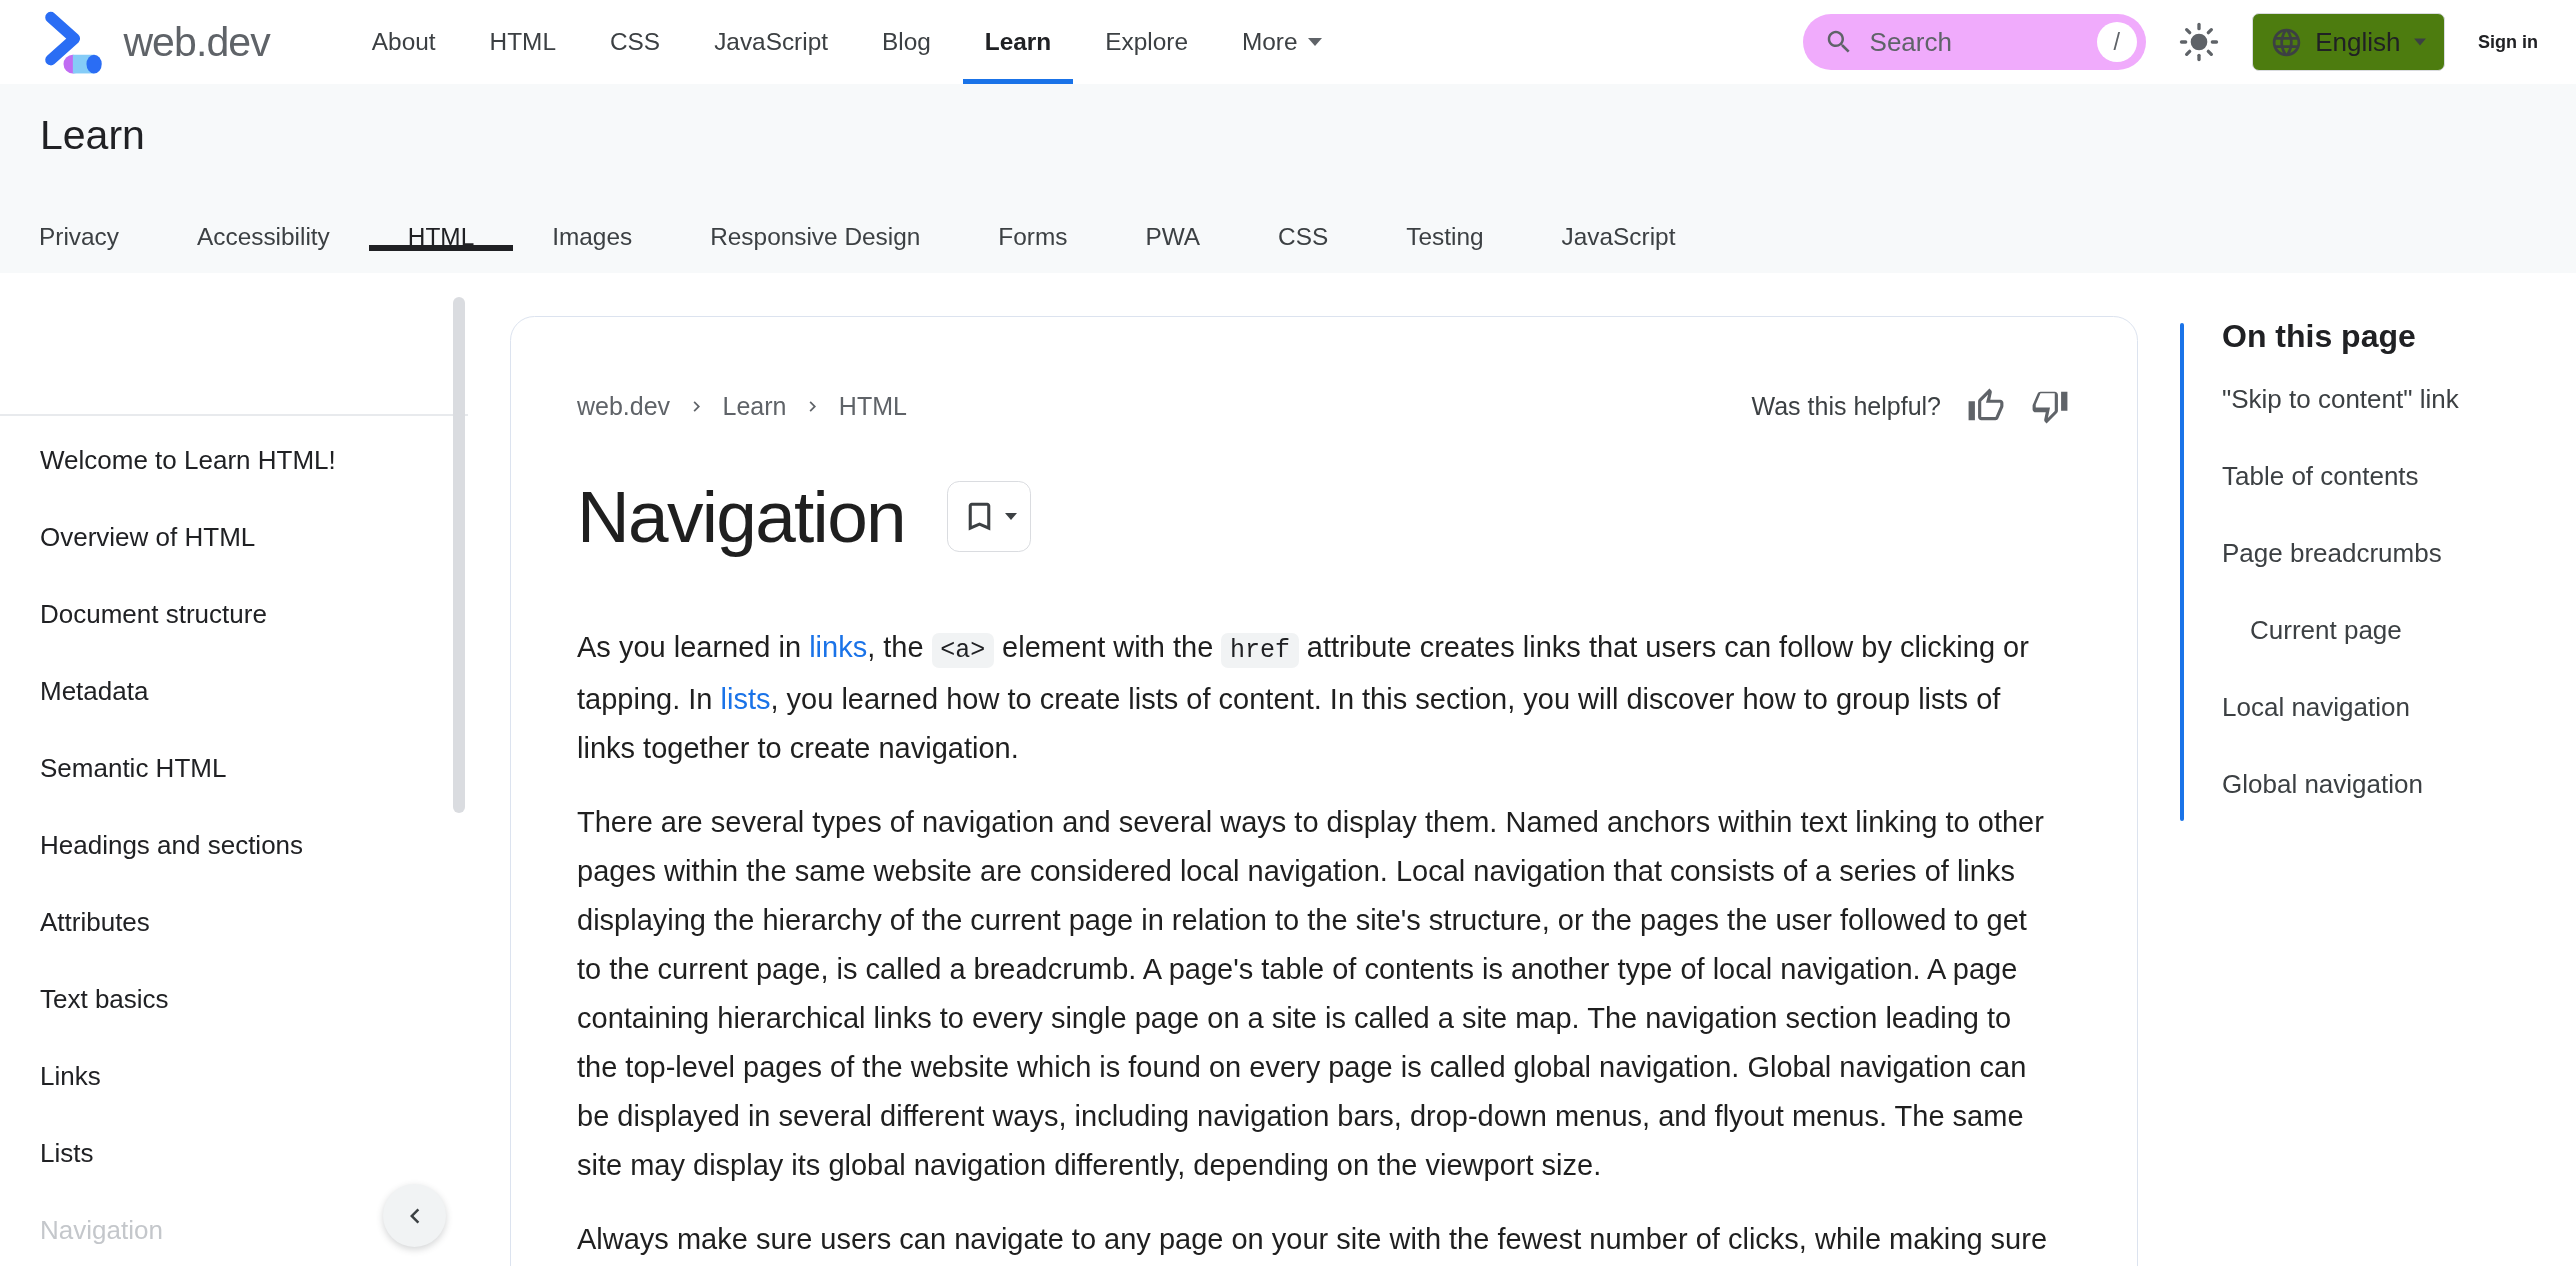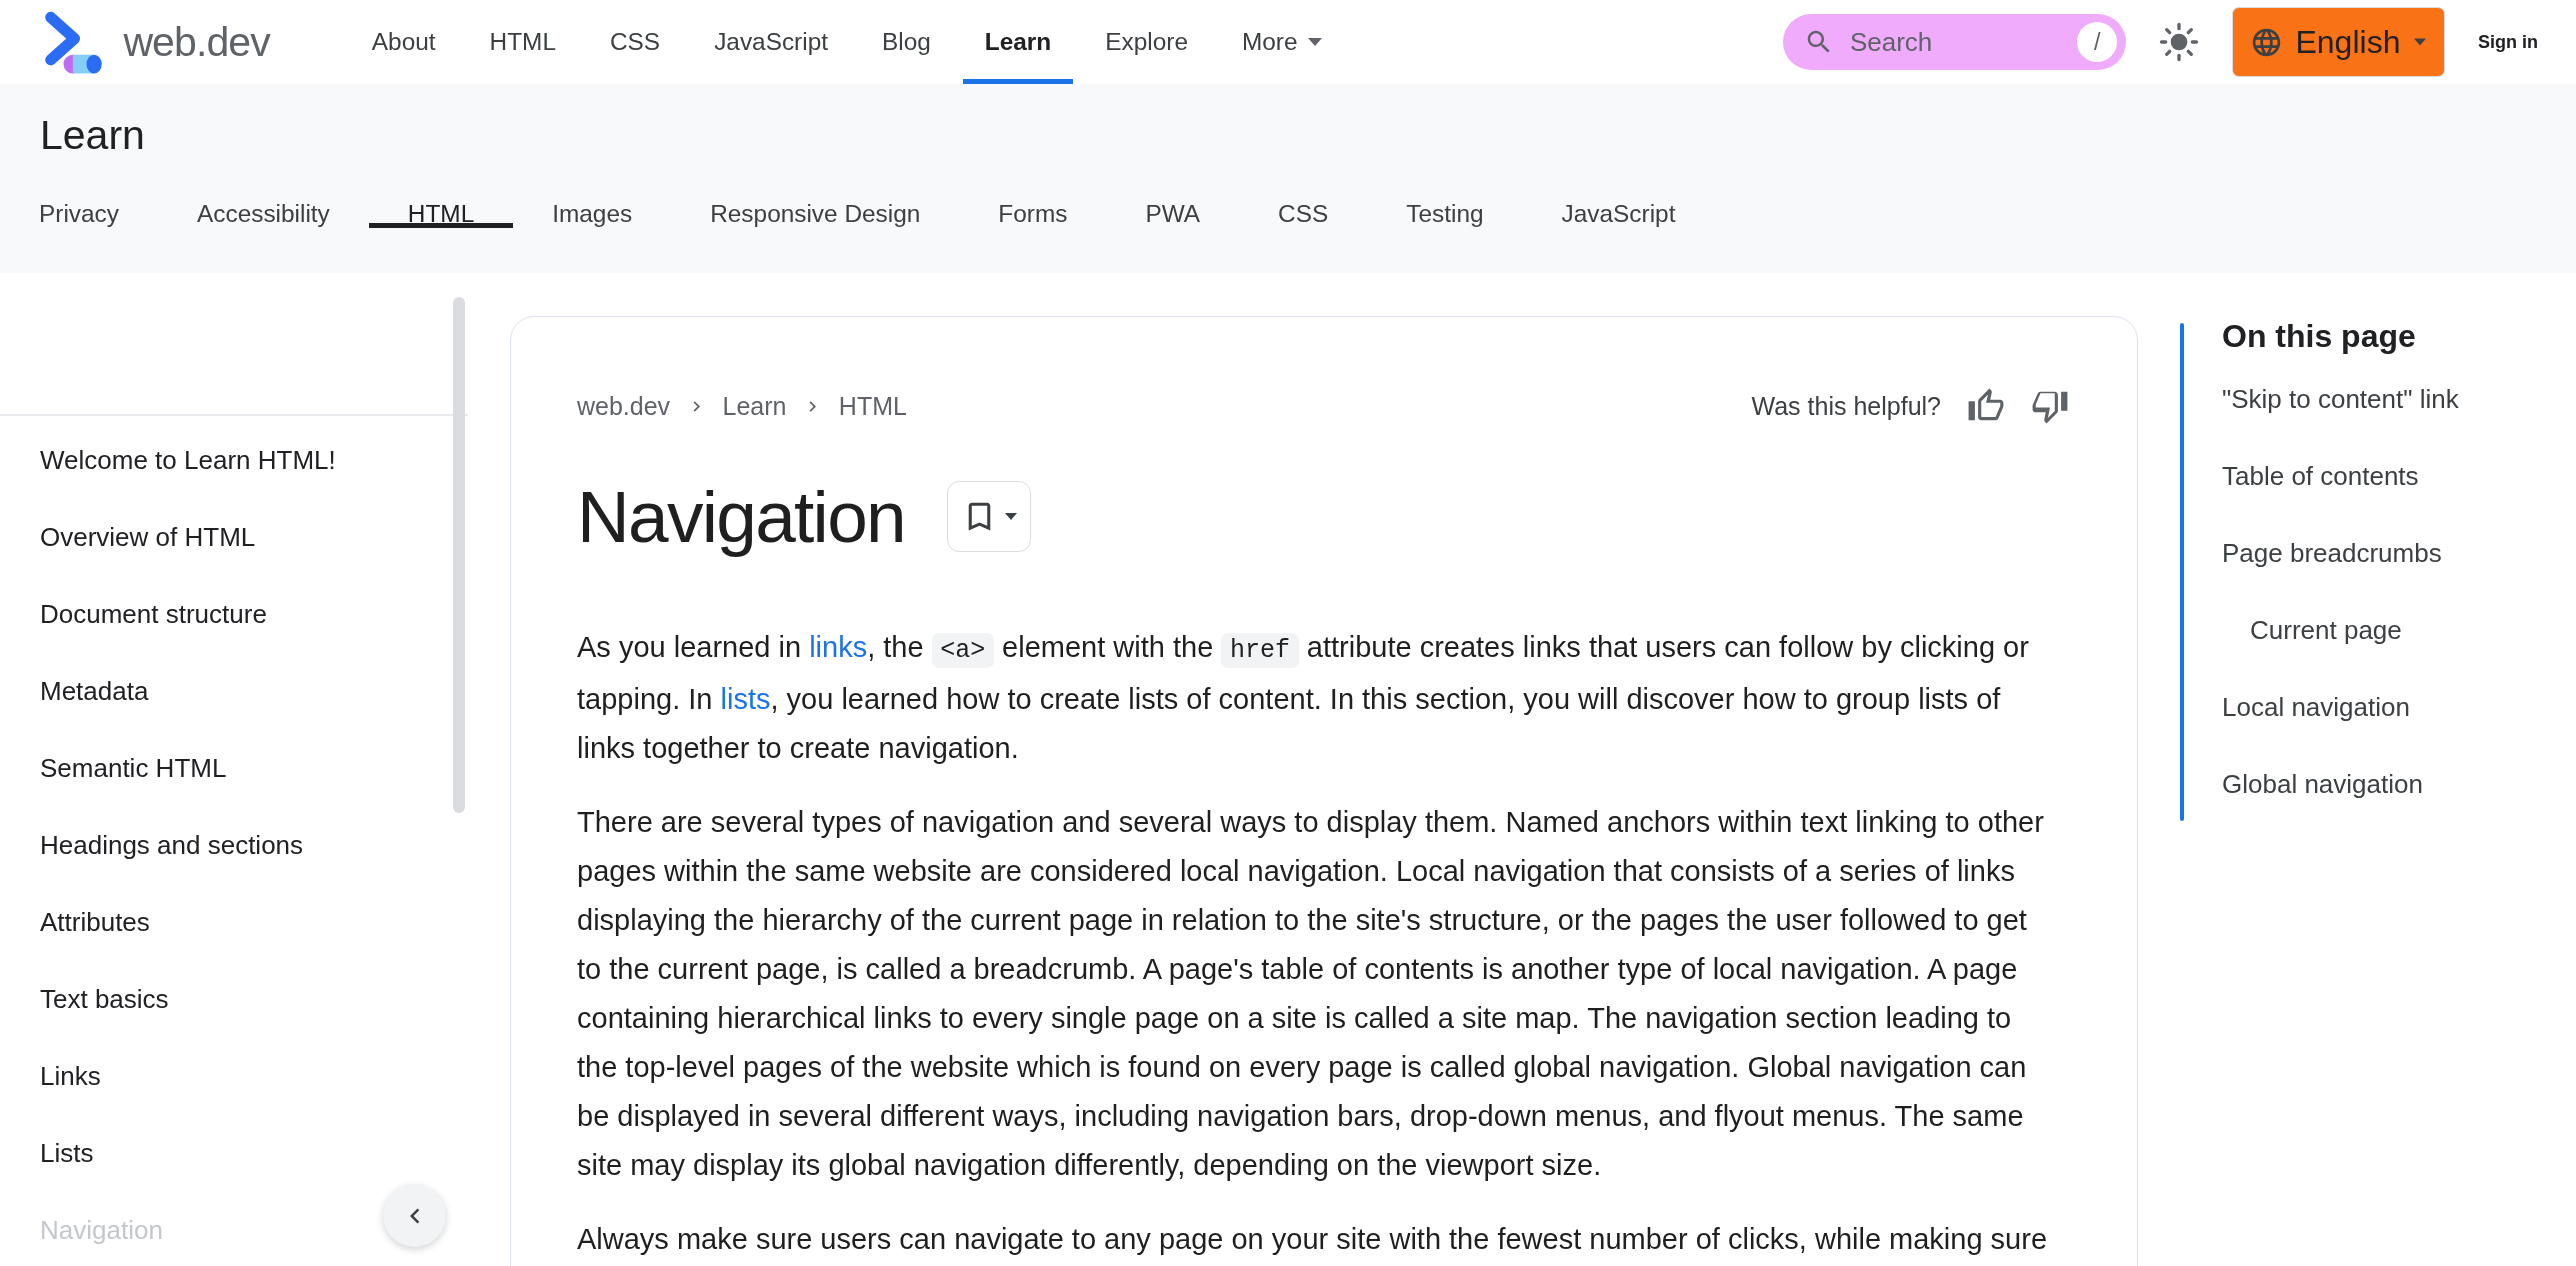--- a/index.html
+++ b/index.html
@@ -22,28 +22,28 @@
     border-top:8.7px solid #5f6368;}
   .header-right{margin-left:auto;display:flex;align-items:center;gap:33px;}
   .search-pill{width:343px;height:56px;border-radius:28px;background:#f0abfc;display:flex;
     align-items:center;gap:14px;padding:0 8.7px 0 21px;box-sizing:border-box;}
   .search-pill input{flex:1;min-width:0;background:transparent;border:none;outline:none;
     font-size:26px;color:#202124;font-family:inherit;}
   .search-pill input::placeholder{color:#5f6368;}
   .slash-badge{width:40px;height:40px;border-radius:50%;background:#fff;display:flex;
     align-items:center;justify-content:center;font-size:23.5px;color:#5f6368;flex:none;}
   .icon-btn{display:flex;align-items:center;justify-content:center;cursor:pointer;background:none;border:none;padding:0;}
-  .lang-select{height:70px;border:1.7px solid #dadce0;border-radius:7px;display:flex;align-items:center;
-    gap:12.2px;padding:0 17.4px;font-size:32px;color:#202124;cursor:pointer;background:#f97316;box-sizing:border-box;}
+  .lang-select{height:58px;border:1.7px solid #dadce0;border-radius:7px;display:flex;align-items:center;
+    gap:12.2px;padding:0 17.4px;font-size:26px;color:#202124;cursor:pointer;background:#4d7c0f;box-sizing:border-box;}
   .lang-select .caret-down{border-top-color:#3c4043;transform:scale(.85);}
   .sign-in{font-size:18px;font-weight:700;color:#202124;cursor:pointer;white-space:nowrap;}
   
   .subheader{position:absolute;left:0;top:84px;width:100%;height:189px;background:#f7f9fa;}
   .hero-title{position:absolute;left:40px;top:28px;font-size:41px;font-weight:500;color:#202124;}
-  .course-tabs{position:absolute;left:0;bottom:0;height:73px;display:flex;align-items:flex-start;}
+  .course-tabs{position:absolute;left:0;bottom:0;height:73px;display:flex;align-items:center;}
   .tab{position:relative;display:flex;align-items:center;padding:0 39px;font-size:24.4px;
     color:#3c4043;cursor:pointer;white-space:nowrap;}
   .tab.active{color:#202124;font-weight:500;}
   .tab-underline{position:absolute;left:0;right:0;bottom:0;height:5.2px;background:#202124;}
   
   .sidebar{position:absolute;left:0;top:273px;width:468px;bottom:0;background:#fff;}
   .filter-box{position:absolute;left:40px;top:42px;width:371px;height:54px;background:#f1f3f4;
     border-radius:8.7px;display:flex;align-items:center;gap:19px;padding:0 22.7px;box-sizing:border-box;}
   .filter-box input{flex:1;min-width:0;background:transparent;border:none;outline:none;
     font-size:26px;color:#202124;font-family:inherit;}

